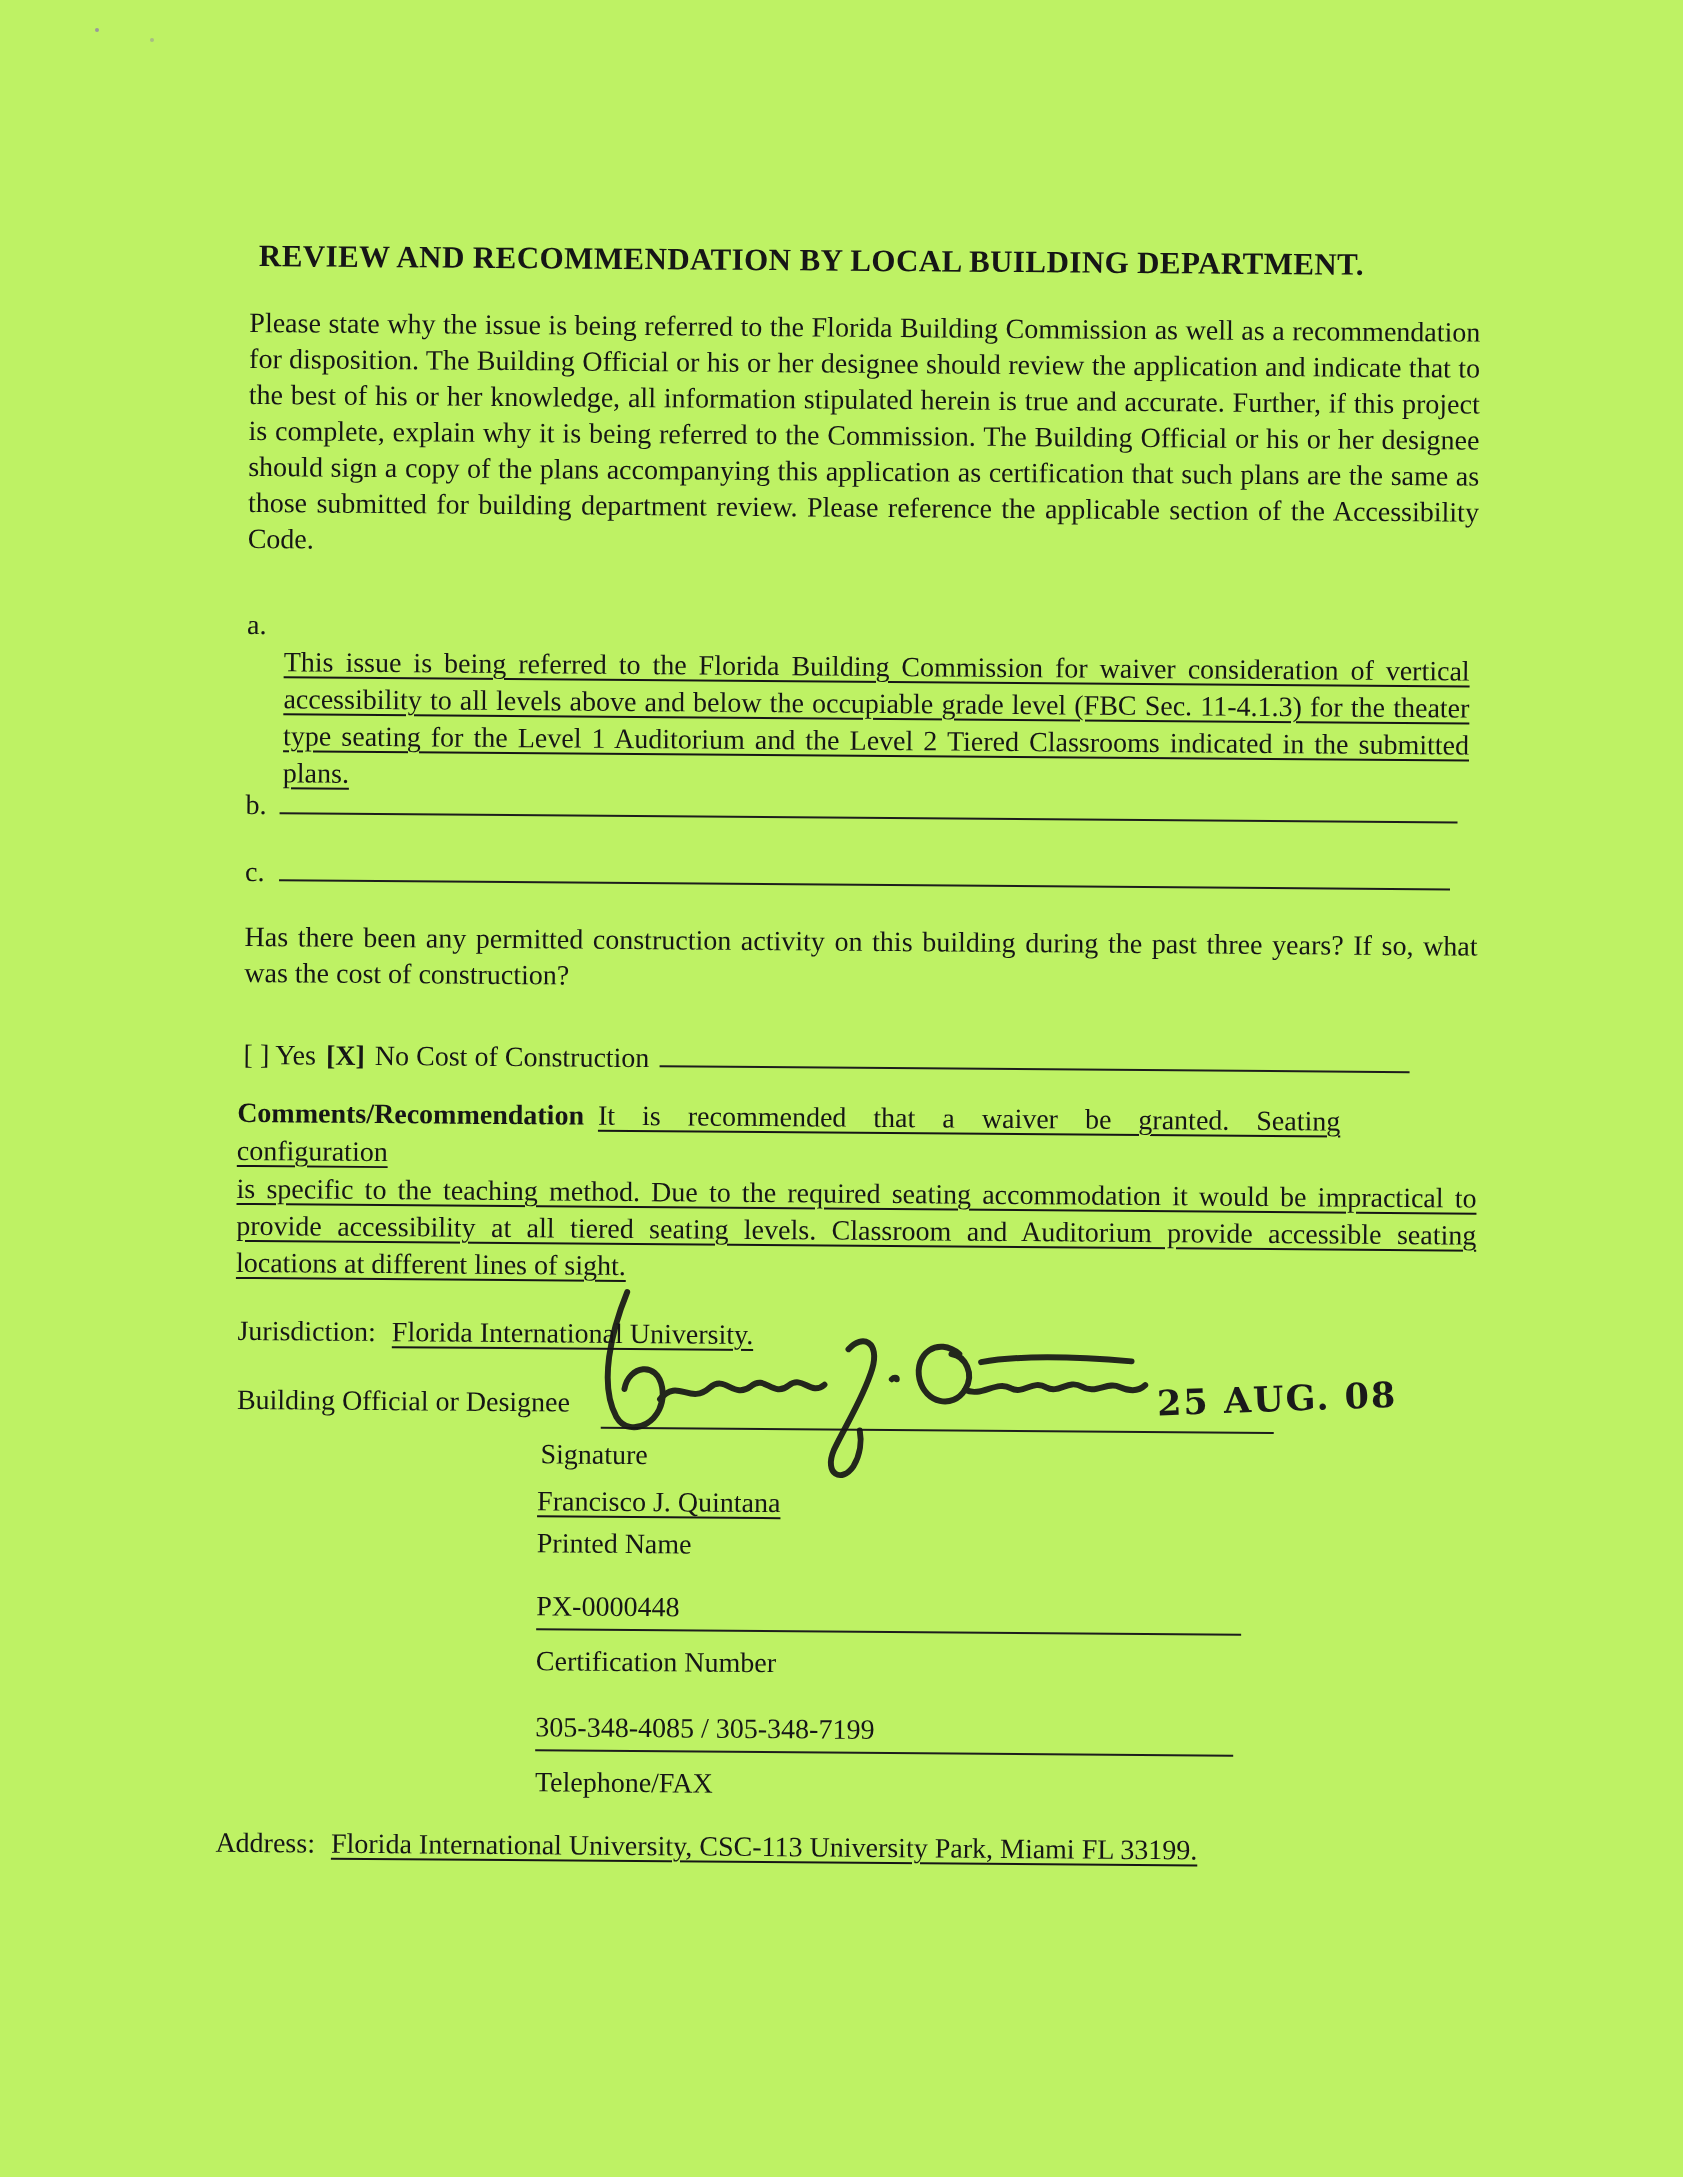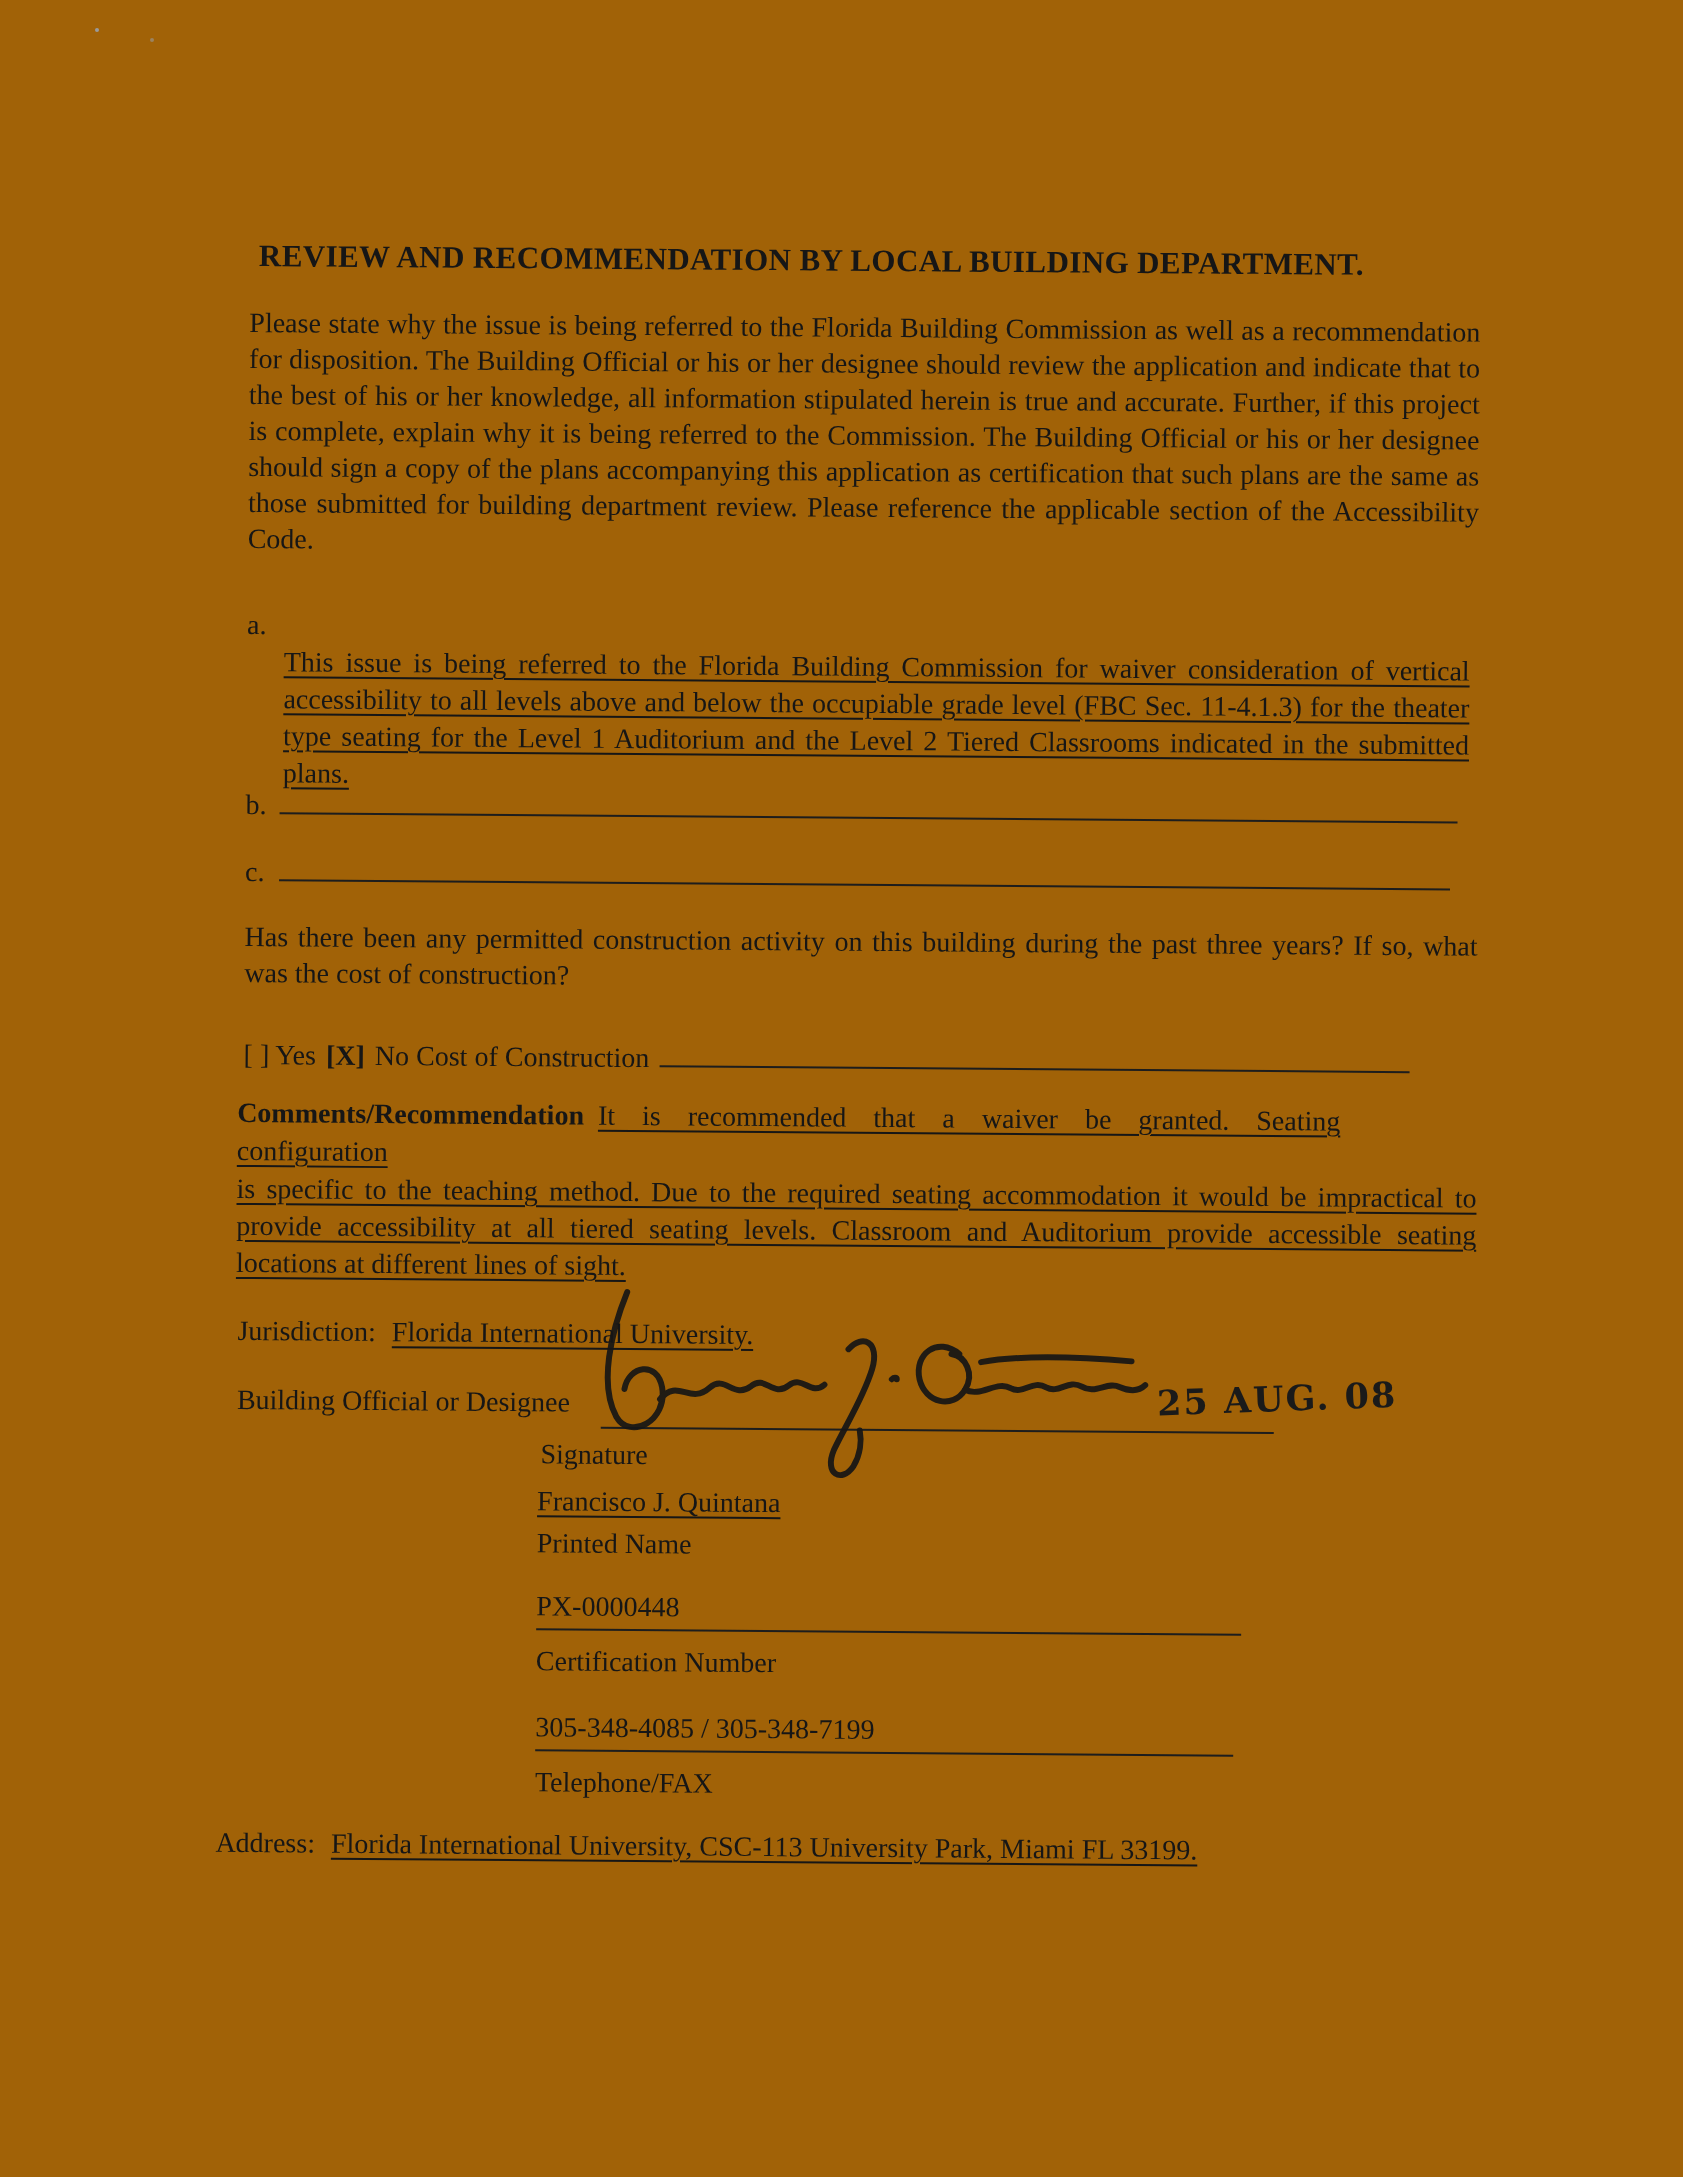--- a/index.html
+++ b/index.html
@@ -1,20 +1,20 @@
 <!DOCTYPE html>
 <html><head>
 <meta charset="utf-8">
 <style>
   html, body { margin: 0; padding: 0; background: #ffffff; }
   .page {
     position: relative;
     width: 1683px;
     height: 2177px;
-    background: #a16207;
+    background: #bef264;
     overflow: hidden;
     font-family: "Liberation Serif", serif;
     color: #161616;
     font-size: 28px;
   }
   .content {
     position: absolute;
     left: 0; top: 0; width: 1683px; height: 2177px;
     transform: rotate(0.45deg);
     transform-origin: 248px 248px;

